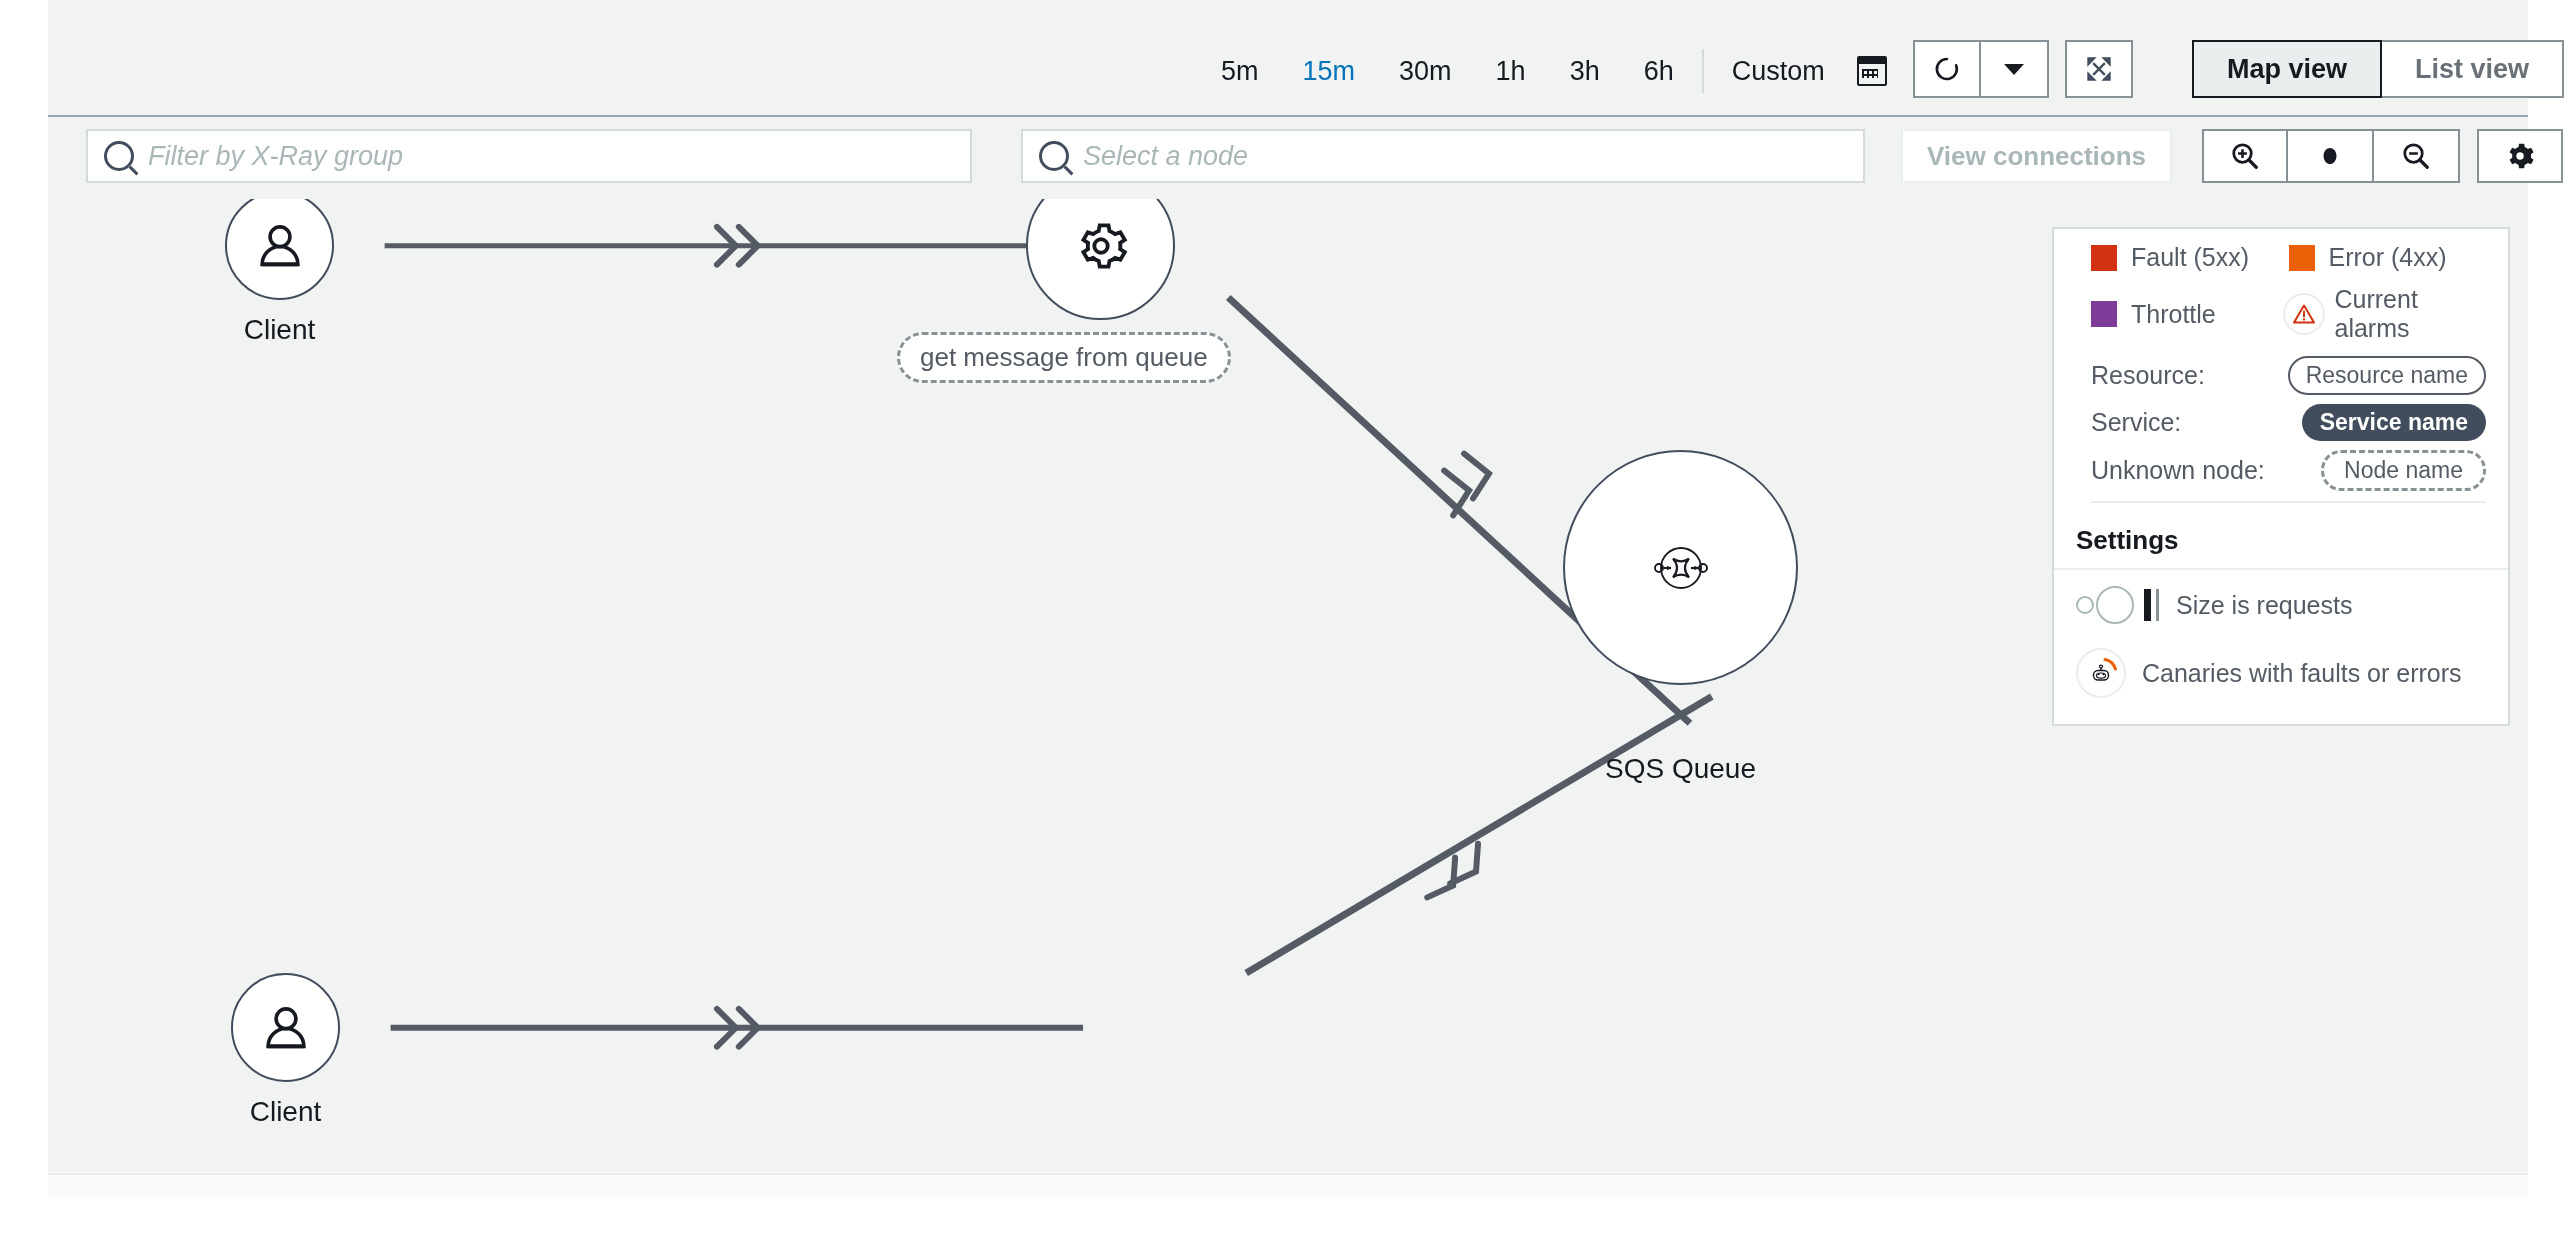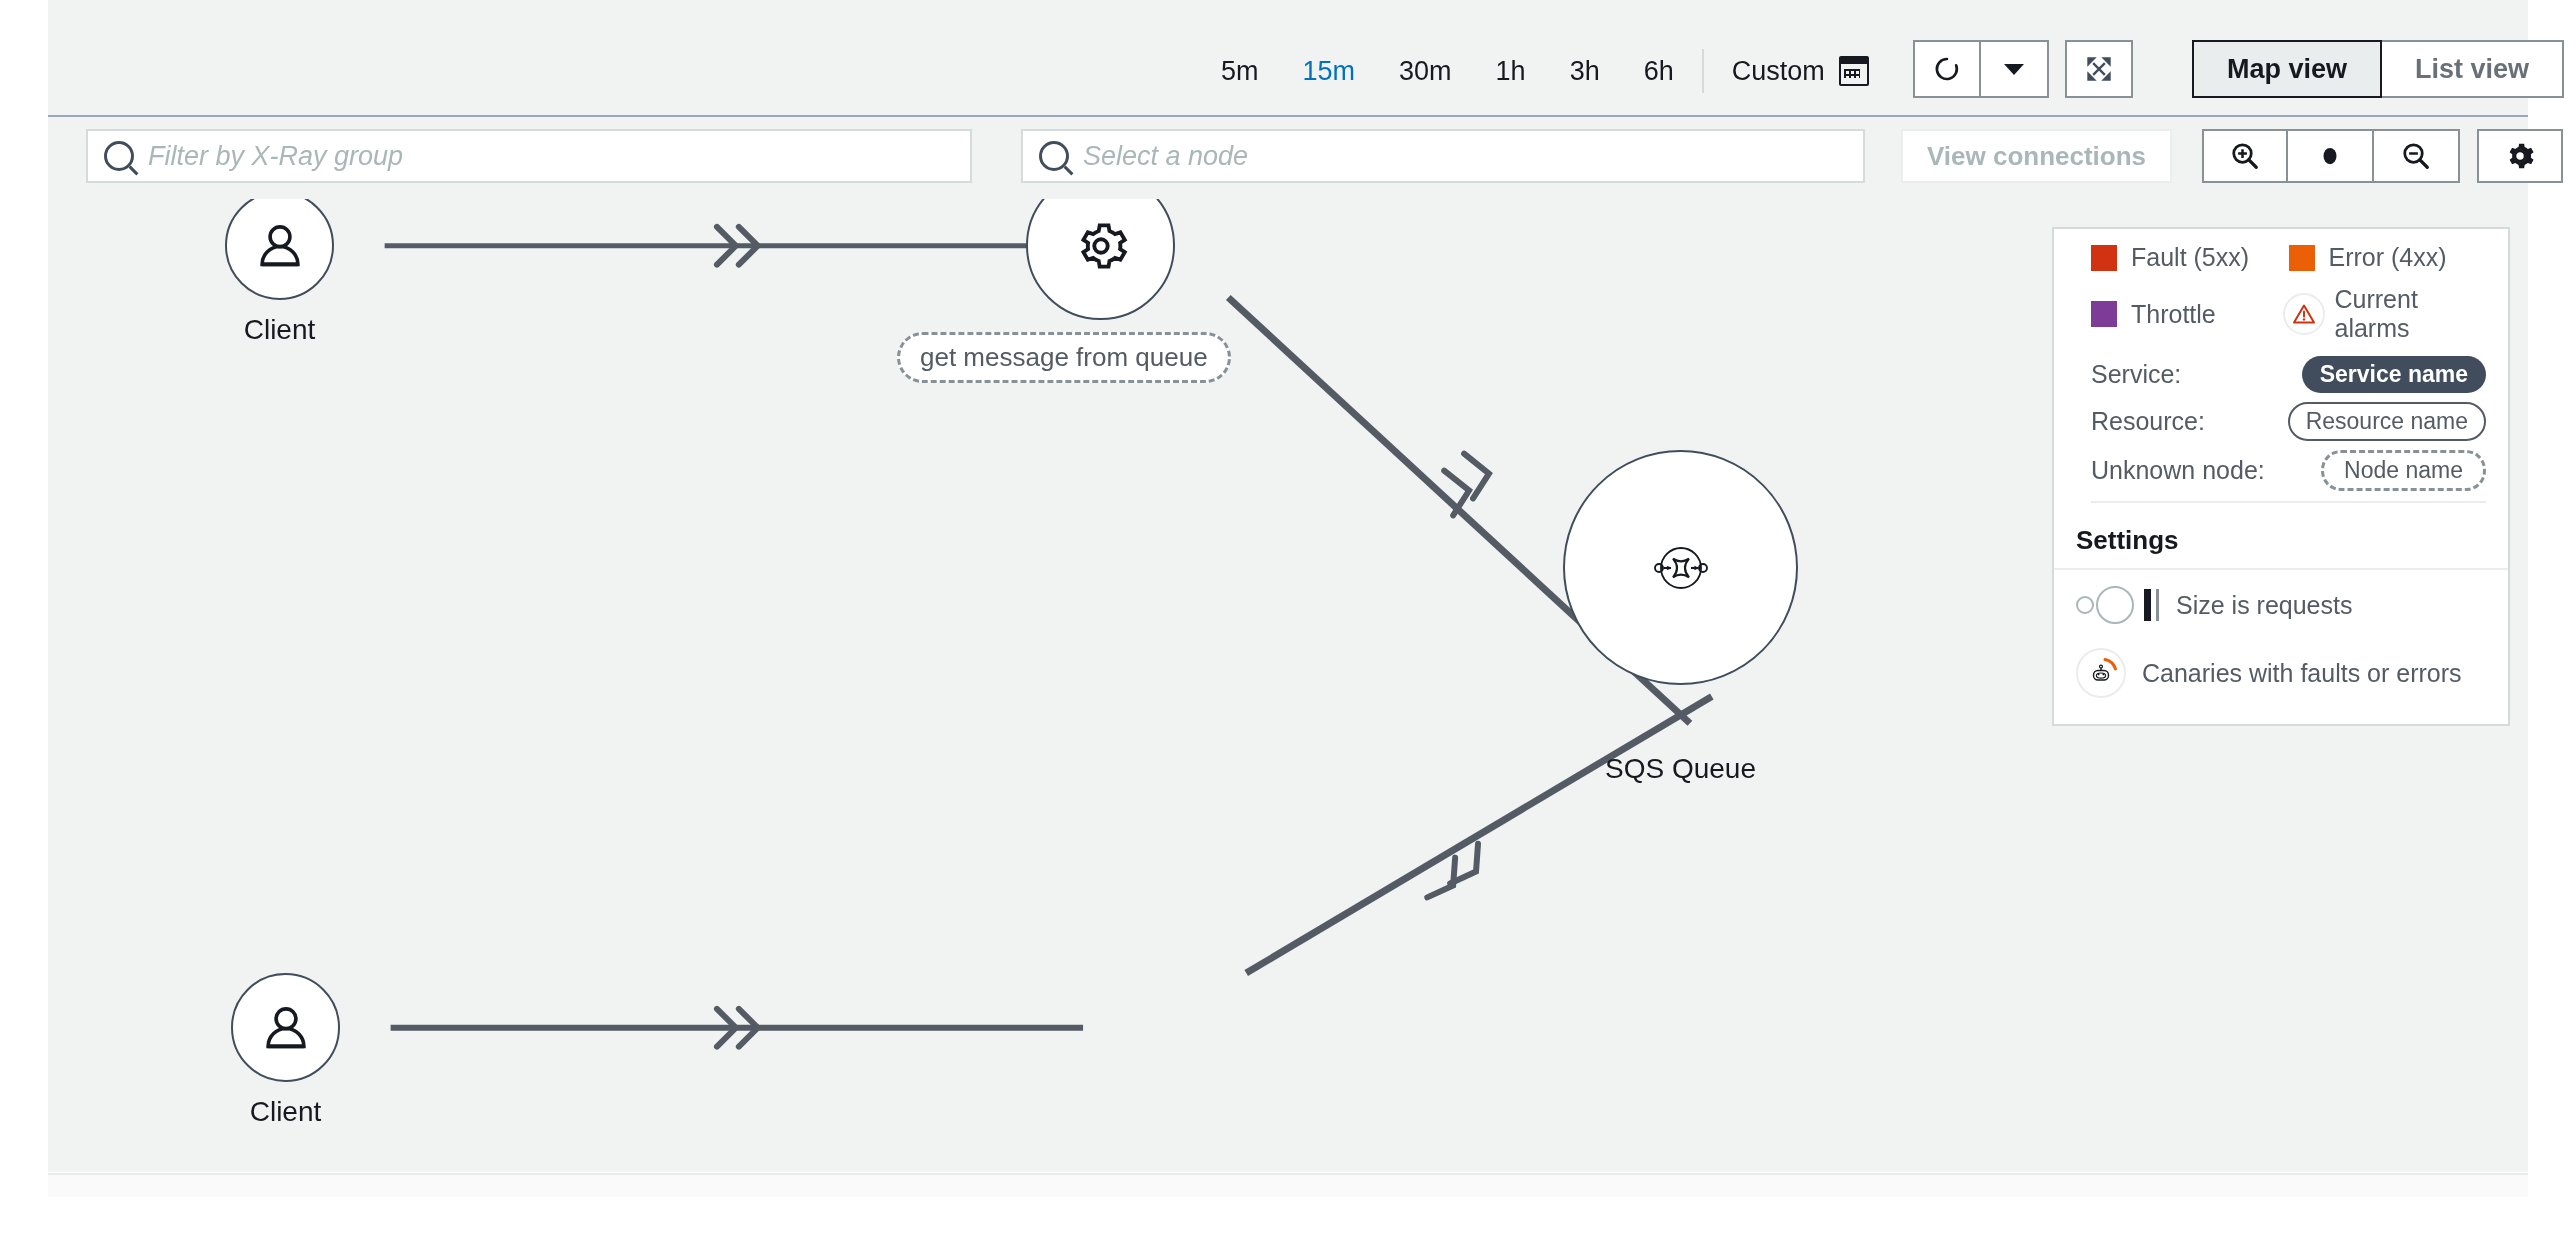--- a/index.html
+++ b/index.html
@@ -56,21 +56,21 @@
   }
   .tr-sep {
     width: 2px;
     height: 44px;
     background: #d5dbdb;
     margin: 0 6px;
   }
   .tr-custom {
     font-size: 27px;
     color: #16191f;
-    padding: 0 14px 0 22px;
+    padding: 0 32px 0 22px;
     cursor: pointer;
     white-space: nowrap;
   }
   .cal-icon {
     width: 26px; height: 26px;
     border: 2px solid #16191f;
     border-radius: 2px;
     position: relative;
     margin-right: 10px;
     cursor: pointer;
@@ -631,26 +631,26 @@
               <path d="M12 2.5 L22 19.5 H2 Z" fill="none" stroke="#d13212" stroke-width="2" stroke-linejoin="round"></path>
               <path d="M12 8.5 V13.5" stroke="#d13212" stroke-width="2" stroke-linecap="round"></path>
               <circle cx="12" cy="16.4" r="1.2" fill="#d13212"></circle>
             </svg>
           </span>
           <span>Current alarms</span>
         </span>
       </div>
 
       <div class="lg-kv">
+        <span>Resource:</span>
+        <span class="tag-resource">Resource name</span>
+      </div>
+      <div class="lg-kv">
         <span>Service:</span>
         <span class="tag-service">Service name</span>
-      </div>
-      <div class="lg-kv">
-        <span>Resource:</span>
-        <span class="tag-resource">Resource name</span>
       </div>
       <div class="lg-kv">
         <span>Unknown node:</span>
         <span class="tag-unknown">Node name</span>
       </div>
       <div class="legend-divider"></div>
     </div>
 
     <div class="settings-title">Settings</div>
 

